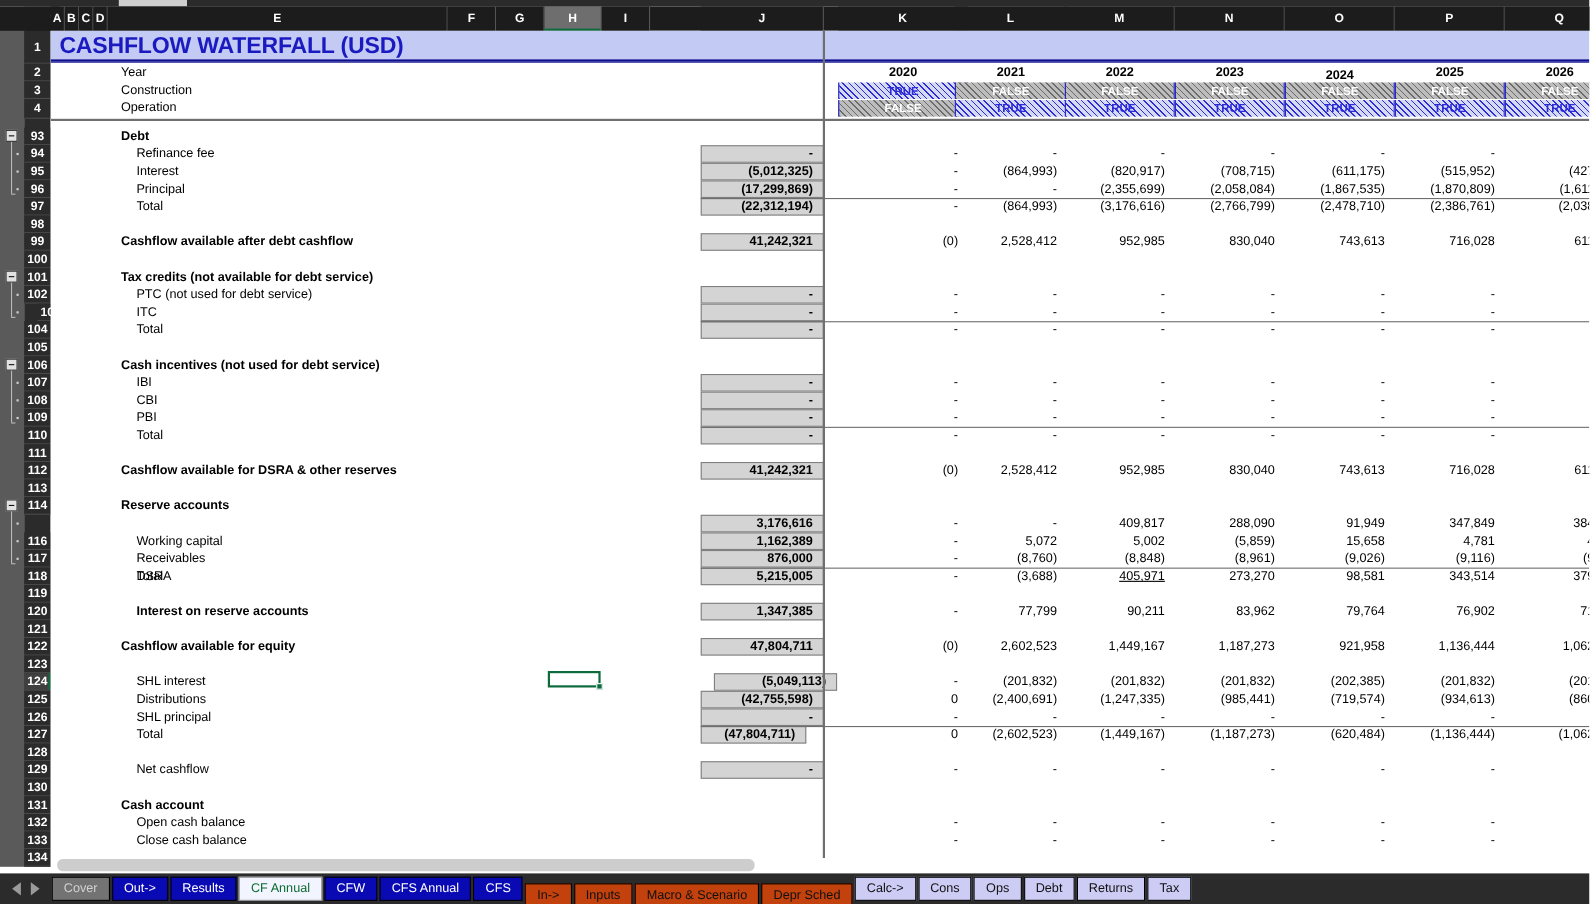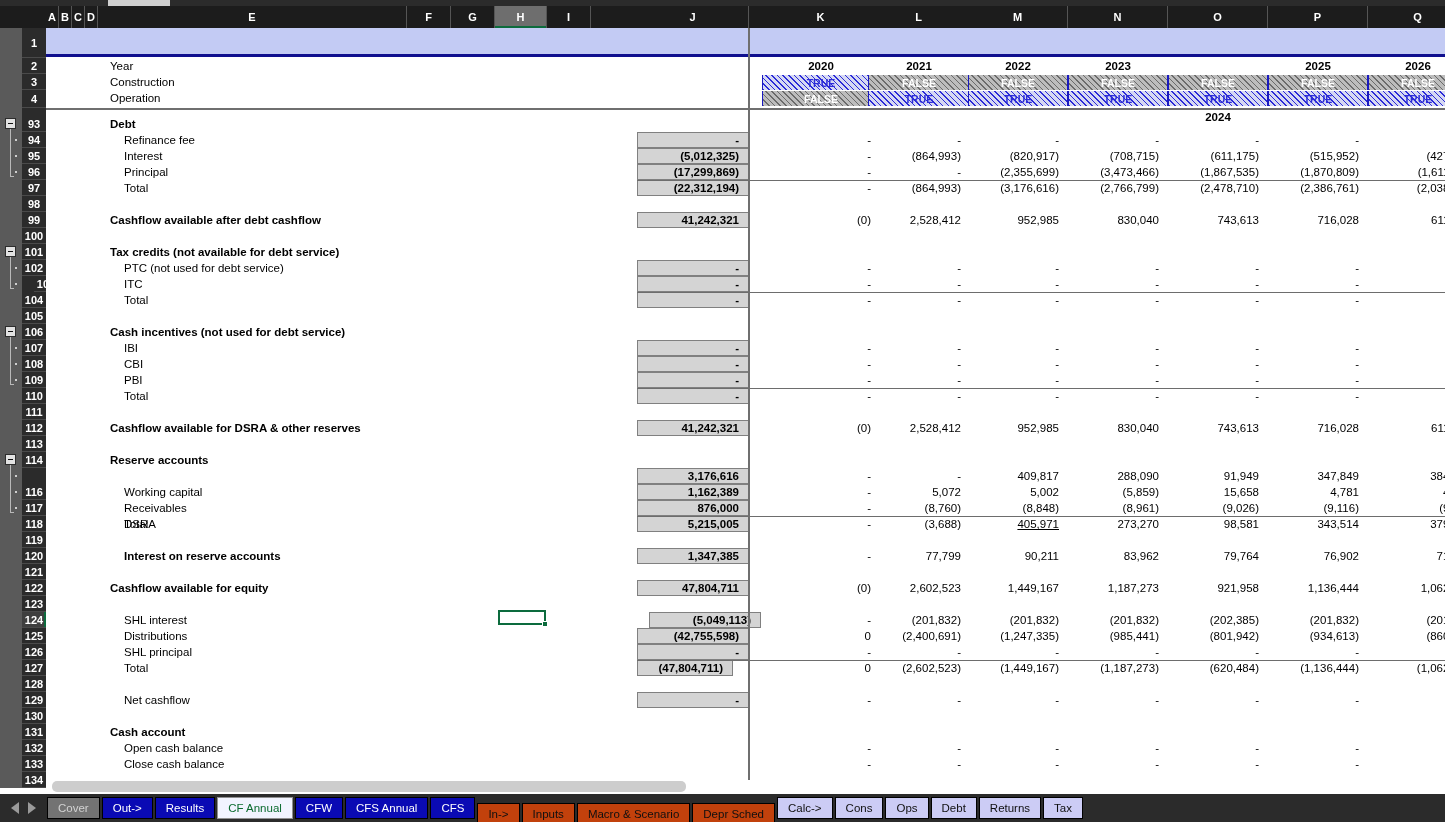--- a/index.html
+++ b/index.html
@@ -327,31 +327,32 @@
       <div class="colhdr" style="left: 868px; width: 102px;">L</div>
       <div class="colhdr" style="left: 968px; width: 100px;">M</div>
       <div class="colhdr" style="left: 1068px; width: 100px;">N</div>
       <div class="colhdr" style="left: 1168px; width: 100px;">O</div>
       <div class="colhdr" style="left: 1268px; width: 100px;">P</div>
       <div class="colhdr" style="left: 1368px; width: 100px;">Q</div>
     </div>
 
   <div class="grid">
     <div class="title-banner"></div>
+    <div class="title-text">CASHFLOW WATERFALL (USD)</div>
     <div class="banner-under"></div>
 
     <div id="headerblock">
         <div class="cell left" style="left: 64px; top: 30px; width: 200px; height: 16px;">Year</div>
         <div class="cell left" style="left: 64px; top: 46px; width: 200px; height: 16px;">Construction</div>
         <div class="cell left" style="left: 64px; top: 62px; width: 200px; height: 16px;">Operation</div>
         <div class="cell center bold" style="left: 716px; top: 30px; width: 118px; height: 16px;">2020</div>
         <div class="cell center bold" style="left: 822px; top: 30px; width: 102px; height: 16px;">2021</div>
         <div class="cell center bold" style="left: 922px; top: 30px; width: 100px; height: 16px;">2022</div>
         <div class="cell center bold" style="left: 1022px; top: 30px; width: 100px; height: 16px;">2023</div>
-        <div class="cell center bold" style="left: 1122px; top: 30px; width: 100px; height: 21px; margin-top: 48px;">2024</div>
+        <div class="cell center bold" style="left: 1122px; top: 30px; width: 100px; height: 21px;">2024</div>
         <div class="cell center bold" style="left: 1222px; top: 30px; width: 100px; height: 16px;">2025</div>
         <div class="cell center bold" style="left: 1322px; top: 30px; width: 100px; height: 16px;">2026</div>
         <div class="flag t" style="left: 716px; top: 47px; width: 118px;">TRUE</div>
         <div class="flag f" style="left: 822px; top: 47px; width: 102px;">FALSE</div>
         <div class="flag f" style="left: 922px; top: 47px; width: 100px;">FALSE</div>
         <div class="flag f" style="left: 1022px; top: 47px; width: 100px;">FALSE</div>
         <div class="flag f" style="left: 1122px; top: 47px; width: 100px;">FALSE</div>
         <div class="flag f" style="left: 1222px; top: 47px; width: 100px;">FALSE</div>
         <div class="flag f" style="left: 1322px; top: 47px; width: 100px;">FALSE</div>
         <div class="flag f" style="left: 716px; top: 63px; width: 118px;">FALSE</div>
@@ -381,21 +382,21 @@
         <div class="cell right" style="left: 922px; top: 120px; width: 100px; height: 16px;">(820,917)</div>
         <div class="cell right" style="left: 1022px; top: 120px; width: 100px; height: 16px;">(708,715)</div>
         <div class="cell right" style="left: 1122px; top: 120px; width: 100px; height: 16px;">(611,175)</div>
         <div class="cell right" style="left: 1222px; top: 120px; width: 100px; height: 16px;">(515,952)</div>
         <div class="cell right" style="left: 1322px; top: 120px; width: 100px; height: 16px;">(427,2</div>
         <div class="cell left" style="left: 78px; top: 136px; width: 279px; height: 16px;">Principal</div>
         <div class="cell right jcell" style="left: 591px; top: 136px; width: 112px; height: 16px;">(17,299,869)</div>
         <div class="cell right" style="left: 716px; top: 136px; width: 118px; height: 16px;">-</div>
         <div class="cell right" style="left: 822px; top: 136px; width: 102px; height: 16px;">-</div>
         <div class="cell right" style="left: 922px; top: 136px; width: 100px; height: 16px;">(2,355,699)</div>
-        <div class="cell right" style="left: 1022px; top: 136px; width: 100px; height: 16px;">(3,473,466)</div>
+        <div class="cell right" style="left: 1022px; top: 136px; width: 100px; height: 16px;">(2,058,084)</div>
         <div class="cell right" style="left: 1122px; top: 136px; width: 100px; height: 16px;">(1,867,535)</div>
         <div class="cell right" style="left: 1222px; top: 136px; width: 100px; height: 16px;">(1,870,809)</div>
         <div class="cell right" style="left: 1322px; top: 136px; width: 100px; height: 16px;">(1,611,6</div>
         <div class="cell left" style="left: 78px; top: 152px; width: 279px; height: 16px;">Total</div>
         <div class="cell right jcell" style="left: 591px; top: 152px; width: 112px; height: 16px;">(22,312,194)</div>
         <div class="cell right" style="left: 716px; top: 152px; width: 118px; height: 16px;">-</div>
         <div class="cell right" style="left: 822px; top: 152px; width: 102px; height: 16px;">(864,993)</div>
         <div class="cell right" style="left: 922px; top: 152px; width: 100px; height: 16px;">(3,176,616)</div>
         <div class="cell right" style="left: 1022px; top: 152px; width: 100px; height: 16px;">(2,766,799)</div>
         <div class="cell right" style="left: 1122px; top: 152px; width: 100px; height: 16px;">(2,478,710)</div>
@@ -540,21 +541,21 @@
         <div class="cell right" style="left: 1022px; top: 584px; width: 100px; height: 16px;">(201,832)</div>
         <div class="cell right" style="left: 1122px; top: 584px; width: 100px; height: 16px;">(202,385)</div>
         <div class="cell right" style="left: 1222px; top: 584px; width: 100px; height: 16px;">(201,832)</div>
         <div class="cell right" style="left: 1322px; top: 584px; width: 100px; height: 16px;">(201,8</div>
         <div class="cell left" style="left: 78px; top: 600px; width: 279px; height: 16px;">Distributions</div>
         <div class="cell right jcell" style="left: 591px; top: 600px; width: 112px; height: 16px;">(42,755,598)</div>
         <div class="cell right" style="left: 716px; top: 600px; width: 118px; height: 16px;">0</div>
         <div class="cell right" style="left: 822px; top: 600px; width: 102px; height: 16px;">(2,400,691)</div>
         <div class="cell right" style="left: 922px; top: 600px; width: 100px; height: 16px;">(1,247,335)</div>
         <div class="cell right" style="left: 1022px; top: 600px; width: 100px; height: 16px;">(985,441)</div>
-        <div class="cell right" style="left: 1122px; top: 600px; width: 100px; height: 16px;">(801,942)</div>
+        <div class="cell right" style="left: 1122px; top: 600px; width: 100px; height: 16px;">(719,574)</div>
         <div class="cell right" style="left: 1222px; top: 600px; width: 100px; height: 16px;">(934,613)</div>
         <div class="cell right" style="left: 1322px; top: 600px; width: 100px; height: 16px;">(860,8</div>
         <div class="cell left" style="left: 78px; top: 616px; width: 279px; height: 16px;">SHL principal</div>
         <div class="cell right jcell" style="left: 591px; top: 616px; width: 112px; height: 16px;">-</div>
         <div class="cell right" style="left: 716px; top: 616px; width: 118px; height: 16px;">-</div>
         <div class="cell right" style="left: 822px; top: 616px; width: 102px; height: 16px;">-</div>
         <div class="cell right" style="left: 922px; top: 616px; width: 100px; height: 16px;">-</div>
         <div class="cell right" style="left: 1022px; top: 616px; width: 100px; height: 16px;">-</div>
         <div class="cell right" style="left: 1122px; top: 616px; width: 100px; height: 16px;">-</div>
         <div class="cell right" style="left: 1222px; top: 616px; width: 100px; height: 16px;">-</div>

